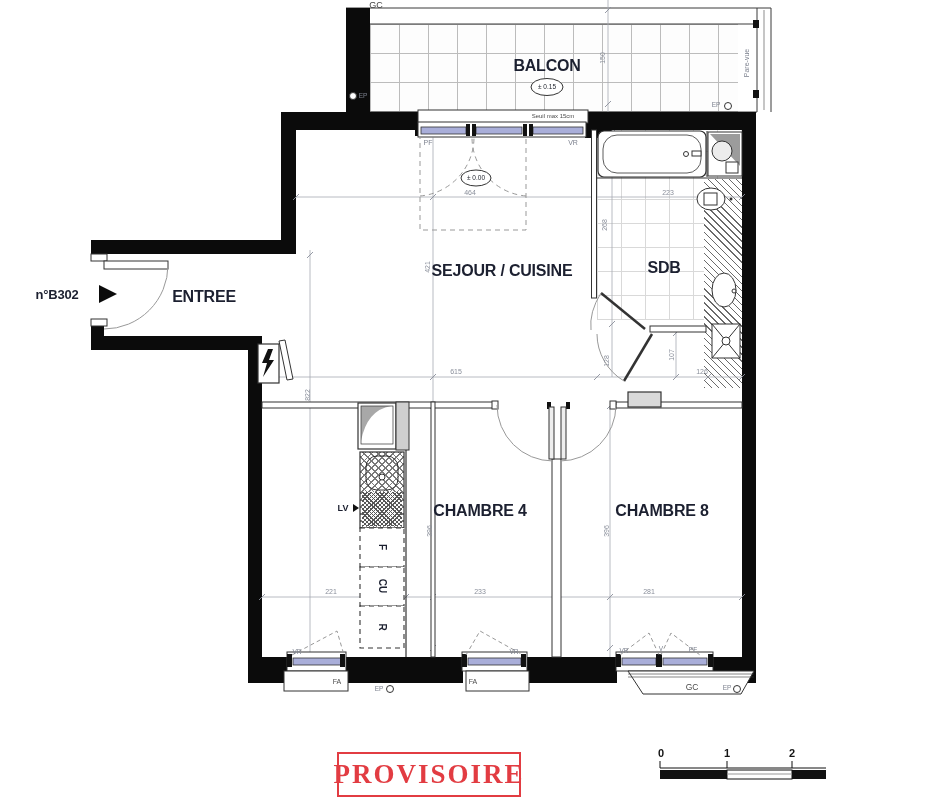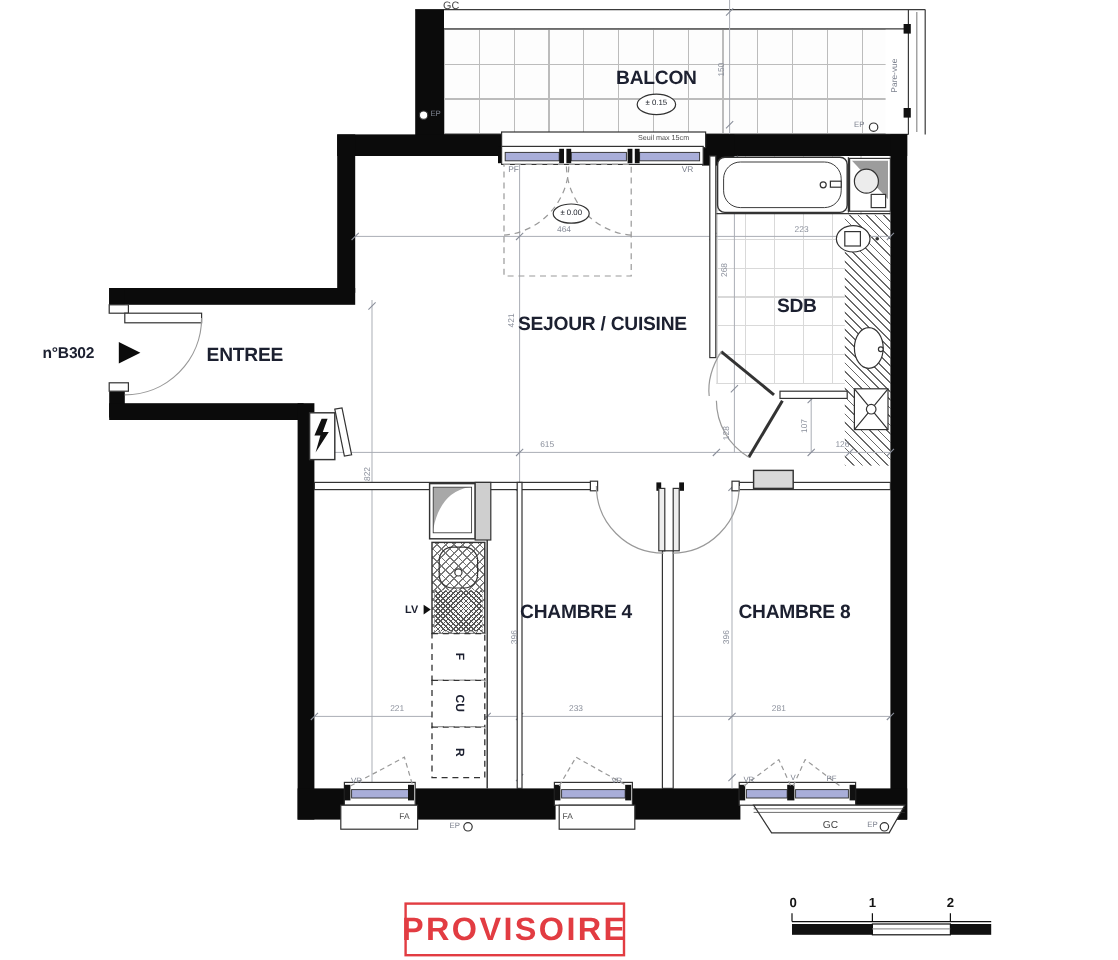--- a/index.html
+++ b/index.html
@@ -25,21 +25,21 @@
   .rotcw{transform:translate(-50%,-50%) rotate(90deg);}
   .room{color:#1c2030;font-size:16px;font-weight:700;letter-spacing:-0.2px;}
   .dim{color:#8a8f9b;font-size:7px;}
   .tag{color:#7d828f;font-size:6.5px;}
   .tiny{color:#4c4c4c;font-size:6px;}
   .lvl{color:#22262f;font-size:6.5px;}
   .appl{color:#1c2030;font-size:10px;font-weight:700;}
   .sill{color:#4c4c4c;font-size:7px;}
   #stamp{position:absolute;left:337px;top:752px;width:180px;height:41px;
          border:2px solid #e23c42;color:#e23c42;display:flex;align-items:center;
-         justify-content:center;font-family:Liberation Sans, sans-serif;
+         justify-content:center;font-family:Liberation Serif, serif;
          font-size:27px;font-weight:700;letter-spacing:2px;}
   .scl{position:absolute;transform:translate(-50%,-100%);font-size:11px;font-weight:700;color:#141414;}
 </style>
 </head>
 <body>
 
 <div id="stage">
 
   <div class="fill tiles-balcony" style="left:370px;top:24px;width:368px;height:88px;"></div>
   <div class="fill tiles-sdb" style="left:597px;top:130px;width:145px;height:190px;"></div>
@@ -262,21 +262,21 @@
   <div class="lbl dim rotccw" style="left:602px;top:58px;">150</div>
   <div class="lbl tag rotccw" style="left:746px;top:63px;font-size:7px;">Pare-vue</div>
   <div class="lbl tiny" style="left:553px;top:116px;">Seuil max 15cm</div>
 
   <div class="lbl tag" style="left:428px;top:142px;font-size:7px;">PF</div>
   <div class="lbl tag" style="left:573px;top:142px;font-size:7px;">VR</div>
   <div class="lbl lvl" style="left:476px;top:178px;">± 0.00</div>
   <div class="lbl dim" style="left:470px;top:192px;">464</div>
   <div class="lbl dim" style="left:668px;top:192px;">223</div>
   <div class="lbl dim rotccw" style="left:604px;top:225px;">268</div>
-  <div class="lbl room" style="left:664px;top:256px;">SDB</div>
+  <div class="lbl room" style="left:664px;top:268px;">SDB</div>
   <div class="lbl room" style="left:502px;top:271px;">SEJOUR / CUISINE</div>
   <div class="lbl dim rotccw" style="left:427px;top:267px;">421</div>
 
   <div class="lbl room" style="left:57px;top:294px;font-size:13px;">n°B302</div>
   <div class="lbl room" style="left:188px;top:297px;padding-left:32px;">ENTREE</div>
 
   <div class="lbl dim" style="left:456px;top:371px;">615</div>
   <div class="lbl dim rotccw" style="left:606px;top:361px;">128</div>
   <div class="lbl dim rotccw" style="left:671px;top:355px;">107</div>
   <div class="lbl dim" style="left:702px;top:371px;">126</div>

